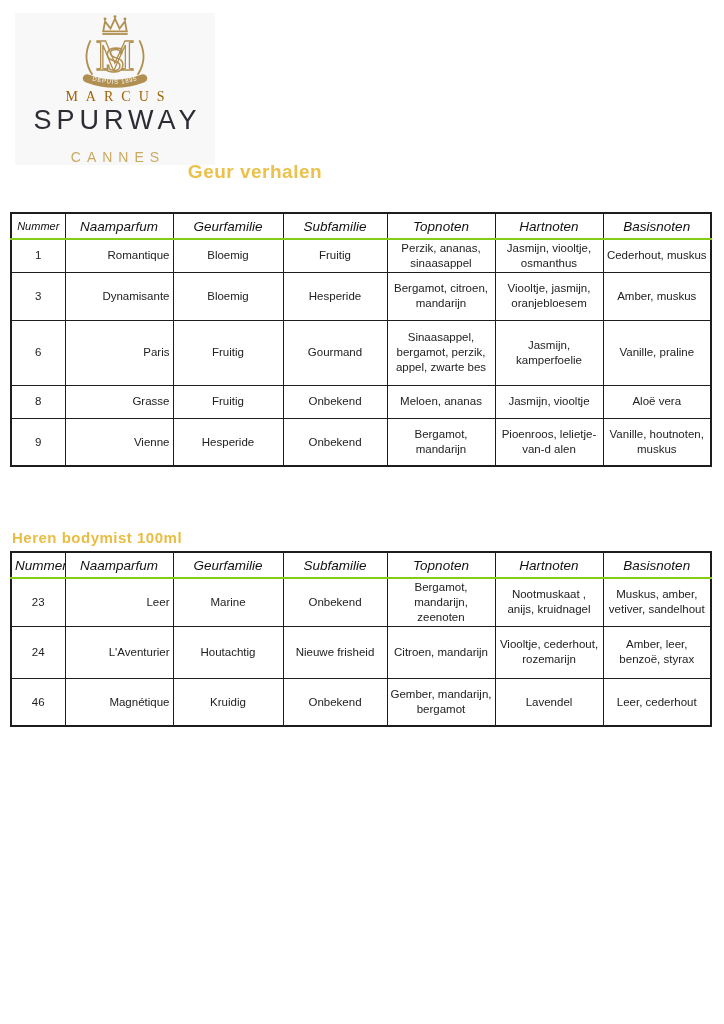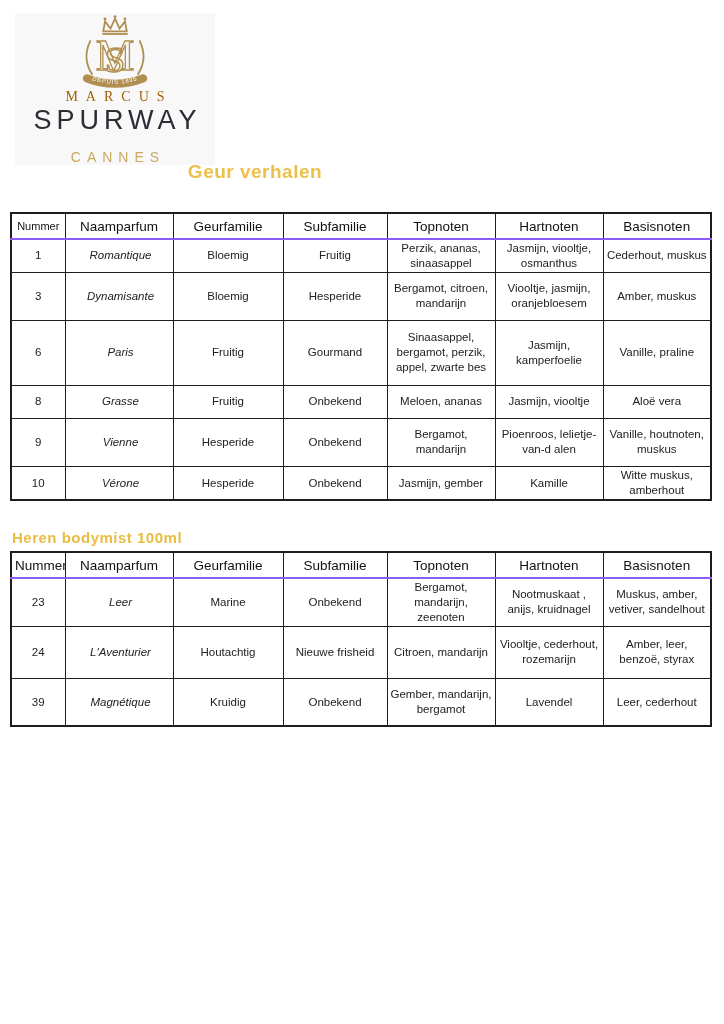--- a/index.html
+++ b/index.html
@@ -62,27 +62,28 @@
   table.perfume-table th,
   table.perfume-table td{
     border:1.5px solid #1d1d1d;
     padding:1px 3px;
     text-align:center;vertical-align:middle;
     font-weight:normal;
     overflow:hidden;
   }
   table.perfume-table thead th{
     font-size:13.5px;color:#111;height:22px;
-    border-bottom:2px solid #8b5cf6;
+    border-bottom:2px solid #84cc16;
+    font-style:italic;
   }
   #table-damens thead th:first-child{font-size:11px;}
   table.perfume-table td{
     font-size:11.5px;color:#222;line-height:1.3;
   }
-  table.perfume-table td:nth-child(2){text-align:center;padding-left:6px;font-style:italic;}
+  table.perfume-table td:nth-child(2){text-align:right;padding-left:6px;}
 
   
   #table-damens tbody tr:nth-child(1){height:33px;}
   #table-damens tbody tr:nth-child(2){height:48px;}
   #table-damens tbody tr:nth-child(3){height:65px;}
   #table-damens tbody tr:nth-child(4){height:33px;}
   #table-damens tbody tr:nth-child(5){height:48px;}
   #table-damens tbody tr:nth-child(6){height:34px;}
   #table-heren tbody tr:nth-child(1){height:48px;}
   #table-heren tbody tr:nth-child(2){height:52px;}
@@ -185,29 +186,20 @@
         </tr>
         <tr>
           <td>9</td>
           <td>Vienne</td>
           <td>Hesperide</td>
           <td>Onbekend</td>
           <td>Bergamot, mandarijn</td>
           <td>Pioenroos, lelietje-van-d alen</td>
           <td>Vanille, houtnoten, muskus</td>
         </tr>
-        <tr>
-          <td>10</td>
-          <td>Vérone</td>
-          <td>Hesperide</td>
-          <td>Onbekend</td>
-          <td>Jasmijn, gember</td>
-          <td>Kamille</td>
-          <td>Witte muskus, amberhout</td>
-        </tr>
       </tbody>
   </table>
 
   <div class="section-title" id="section-title-heren">Heren bodymist 100ml</div>
   <table class="perfume-table" id="table-heren">
     <colgroup>
       <col style="width:54px">
         <col style="width:108px">
         <col style="width:110px">
       <col style="width:104px">
@@ -239,21 +231,21 @@
         <tr>
           <td>24</td>
           <td>L'Aventurier</td>
           <td>Houtachtig</td>
           <td>Nieuwe frisheid</td>
           <td>Citroen, mandarijn</td>
           <td>Viooltje, cederhout, rozemarijn</td>
           <td>Amber, leer, benzoë, styrax</td>
         </tr>
         <tr>
-          <td>39</td>
+          <td>46</td>
           <td>Magnétique</td>
           <td>Kruidig</td>
           <td>Onbekend</td>
           <td>Gember, mandarijn, bergamot</td>
           <td>Lavendel</td>
           <td>Leer, cederhout</td>
         </tr>
       </tbody>
   </table>
 

